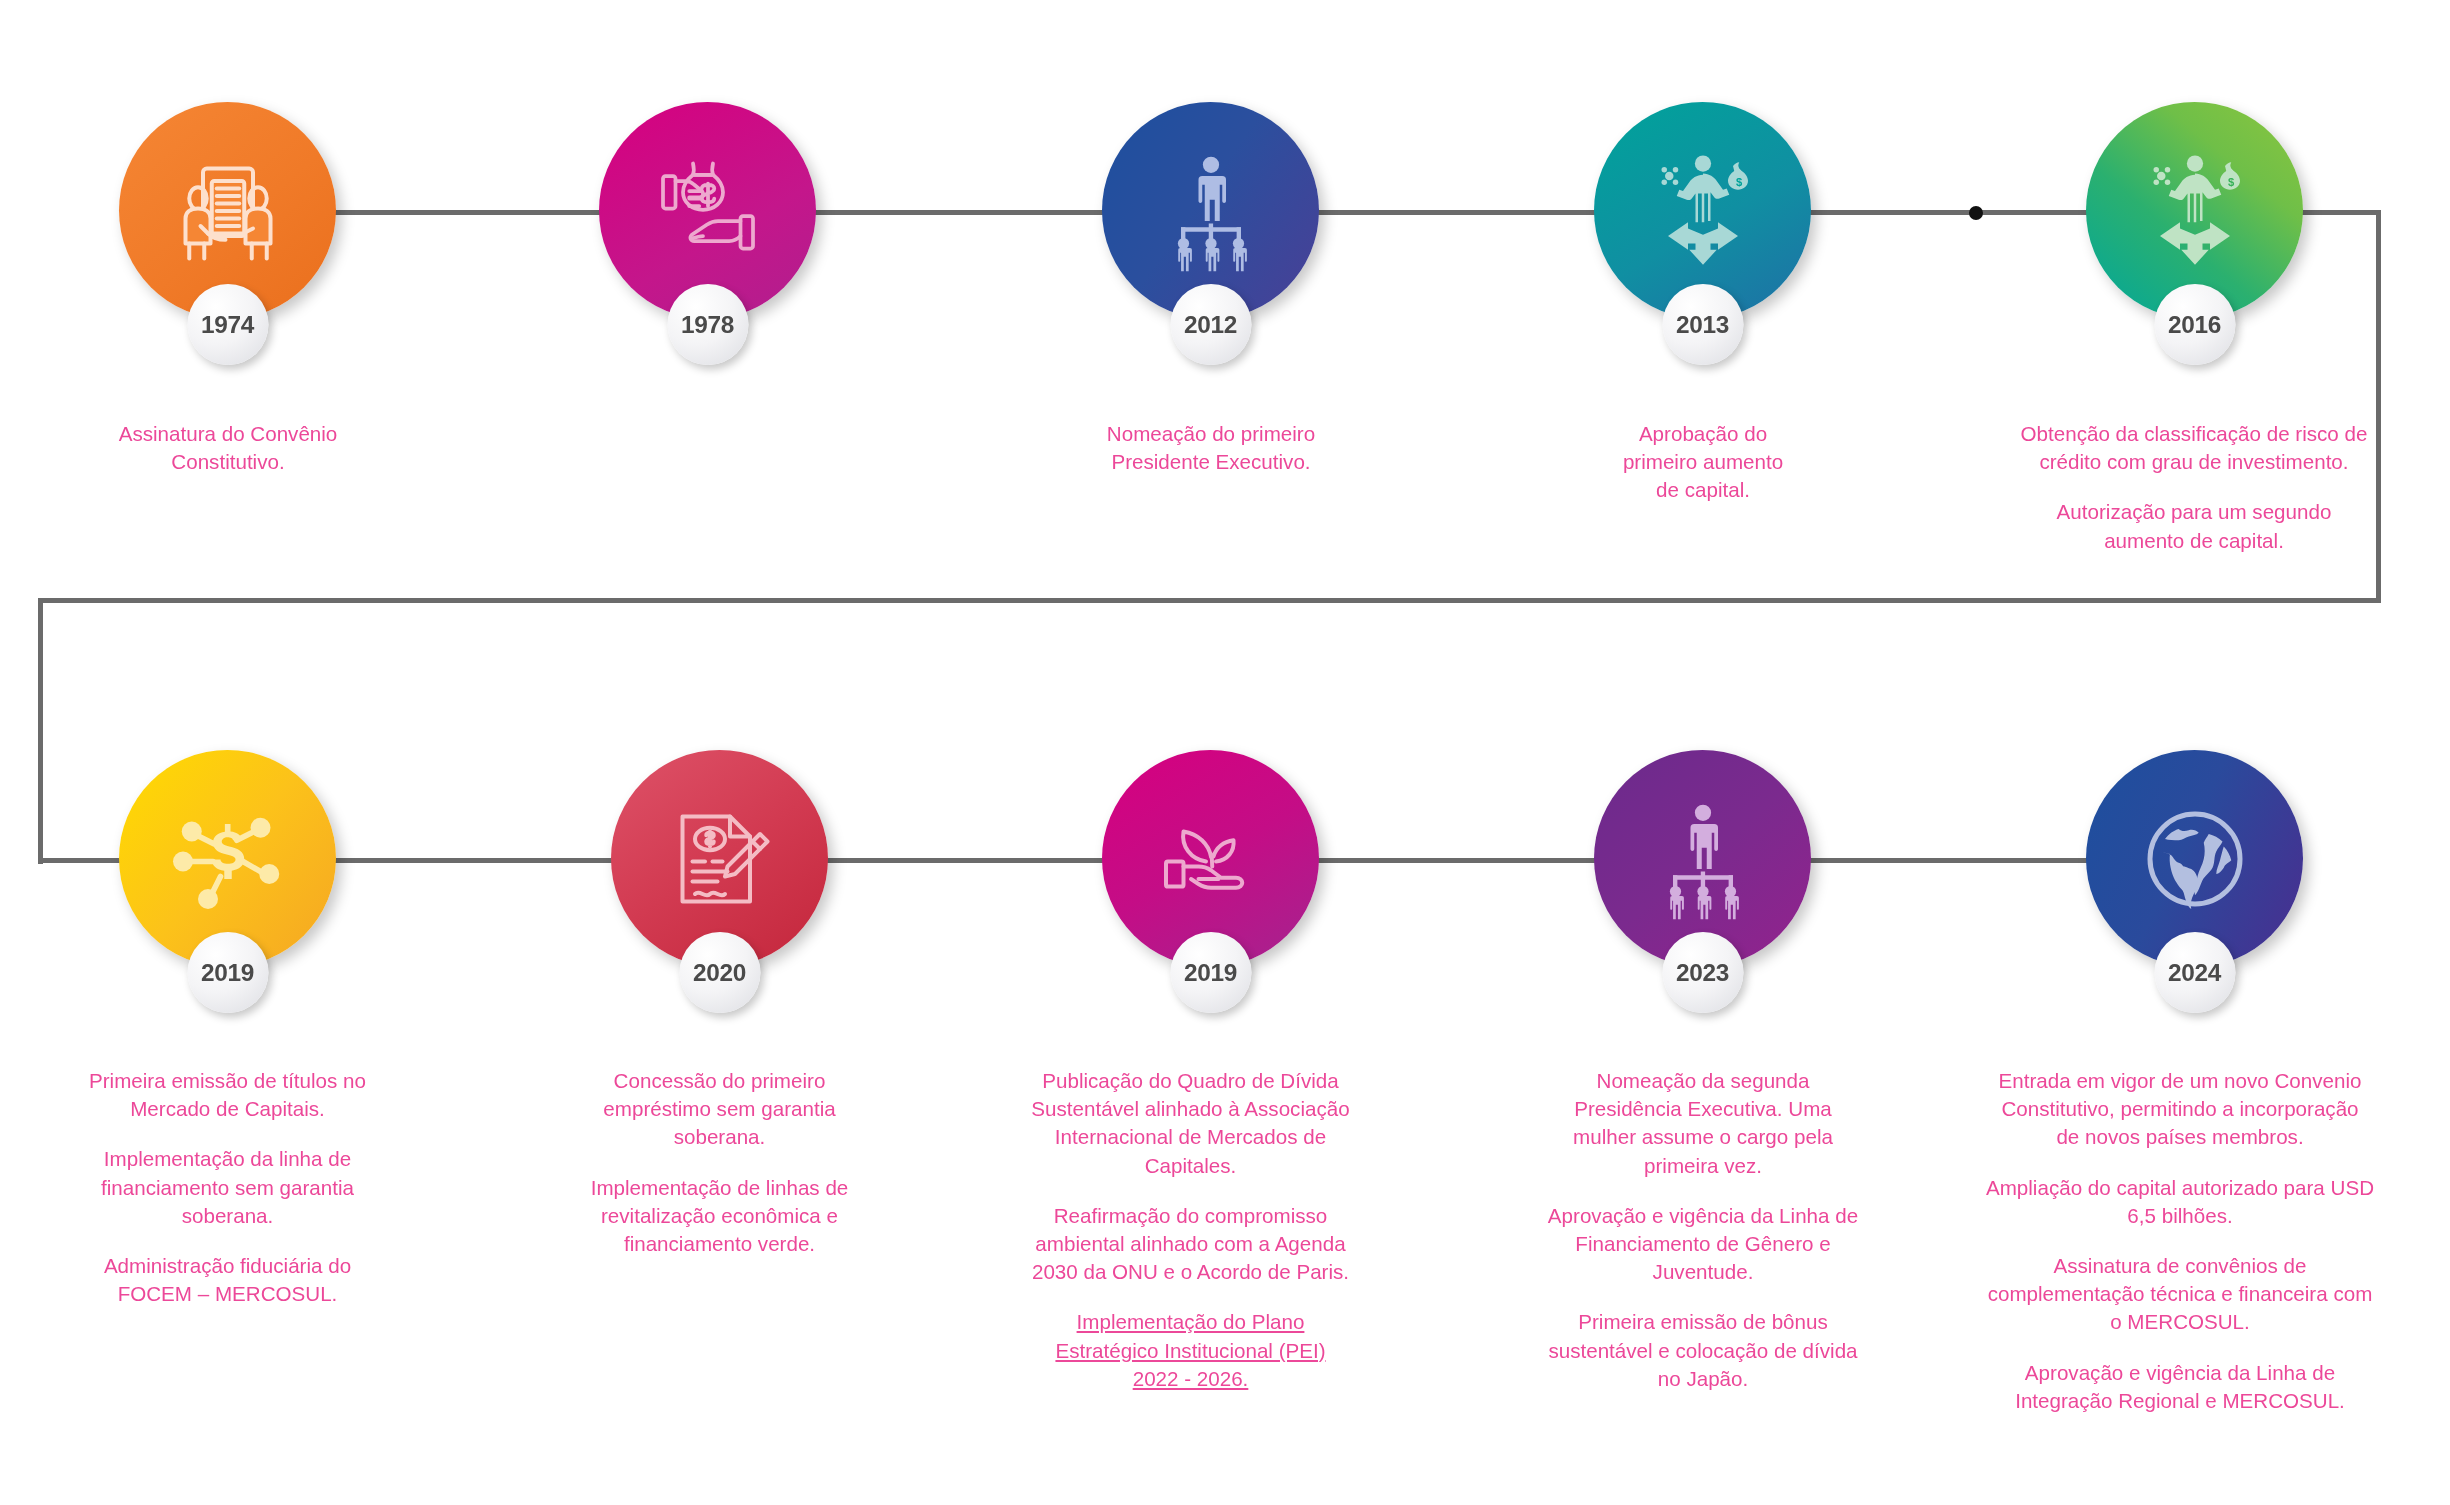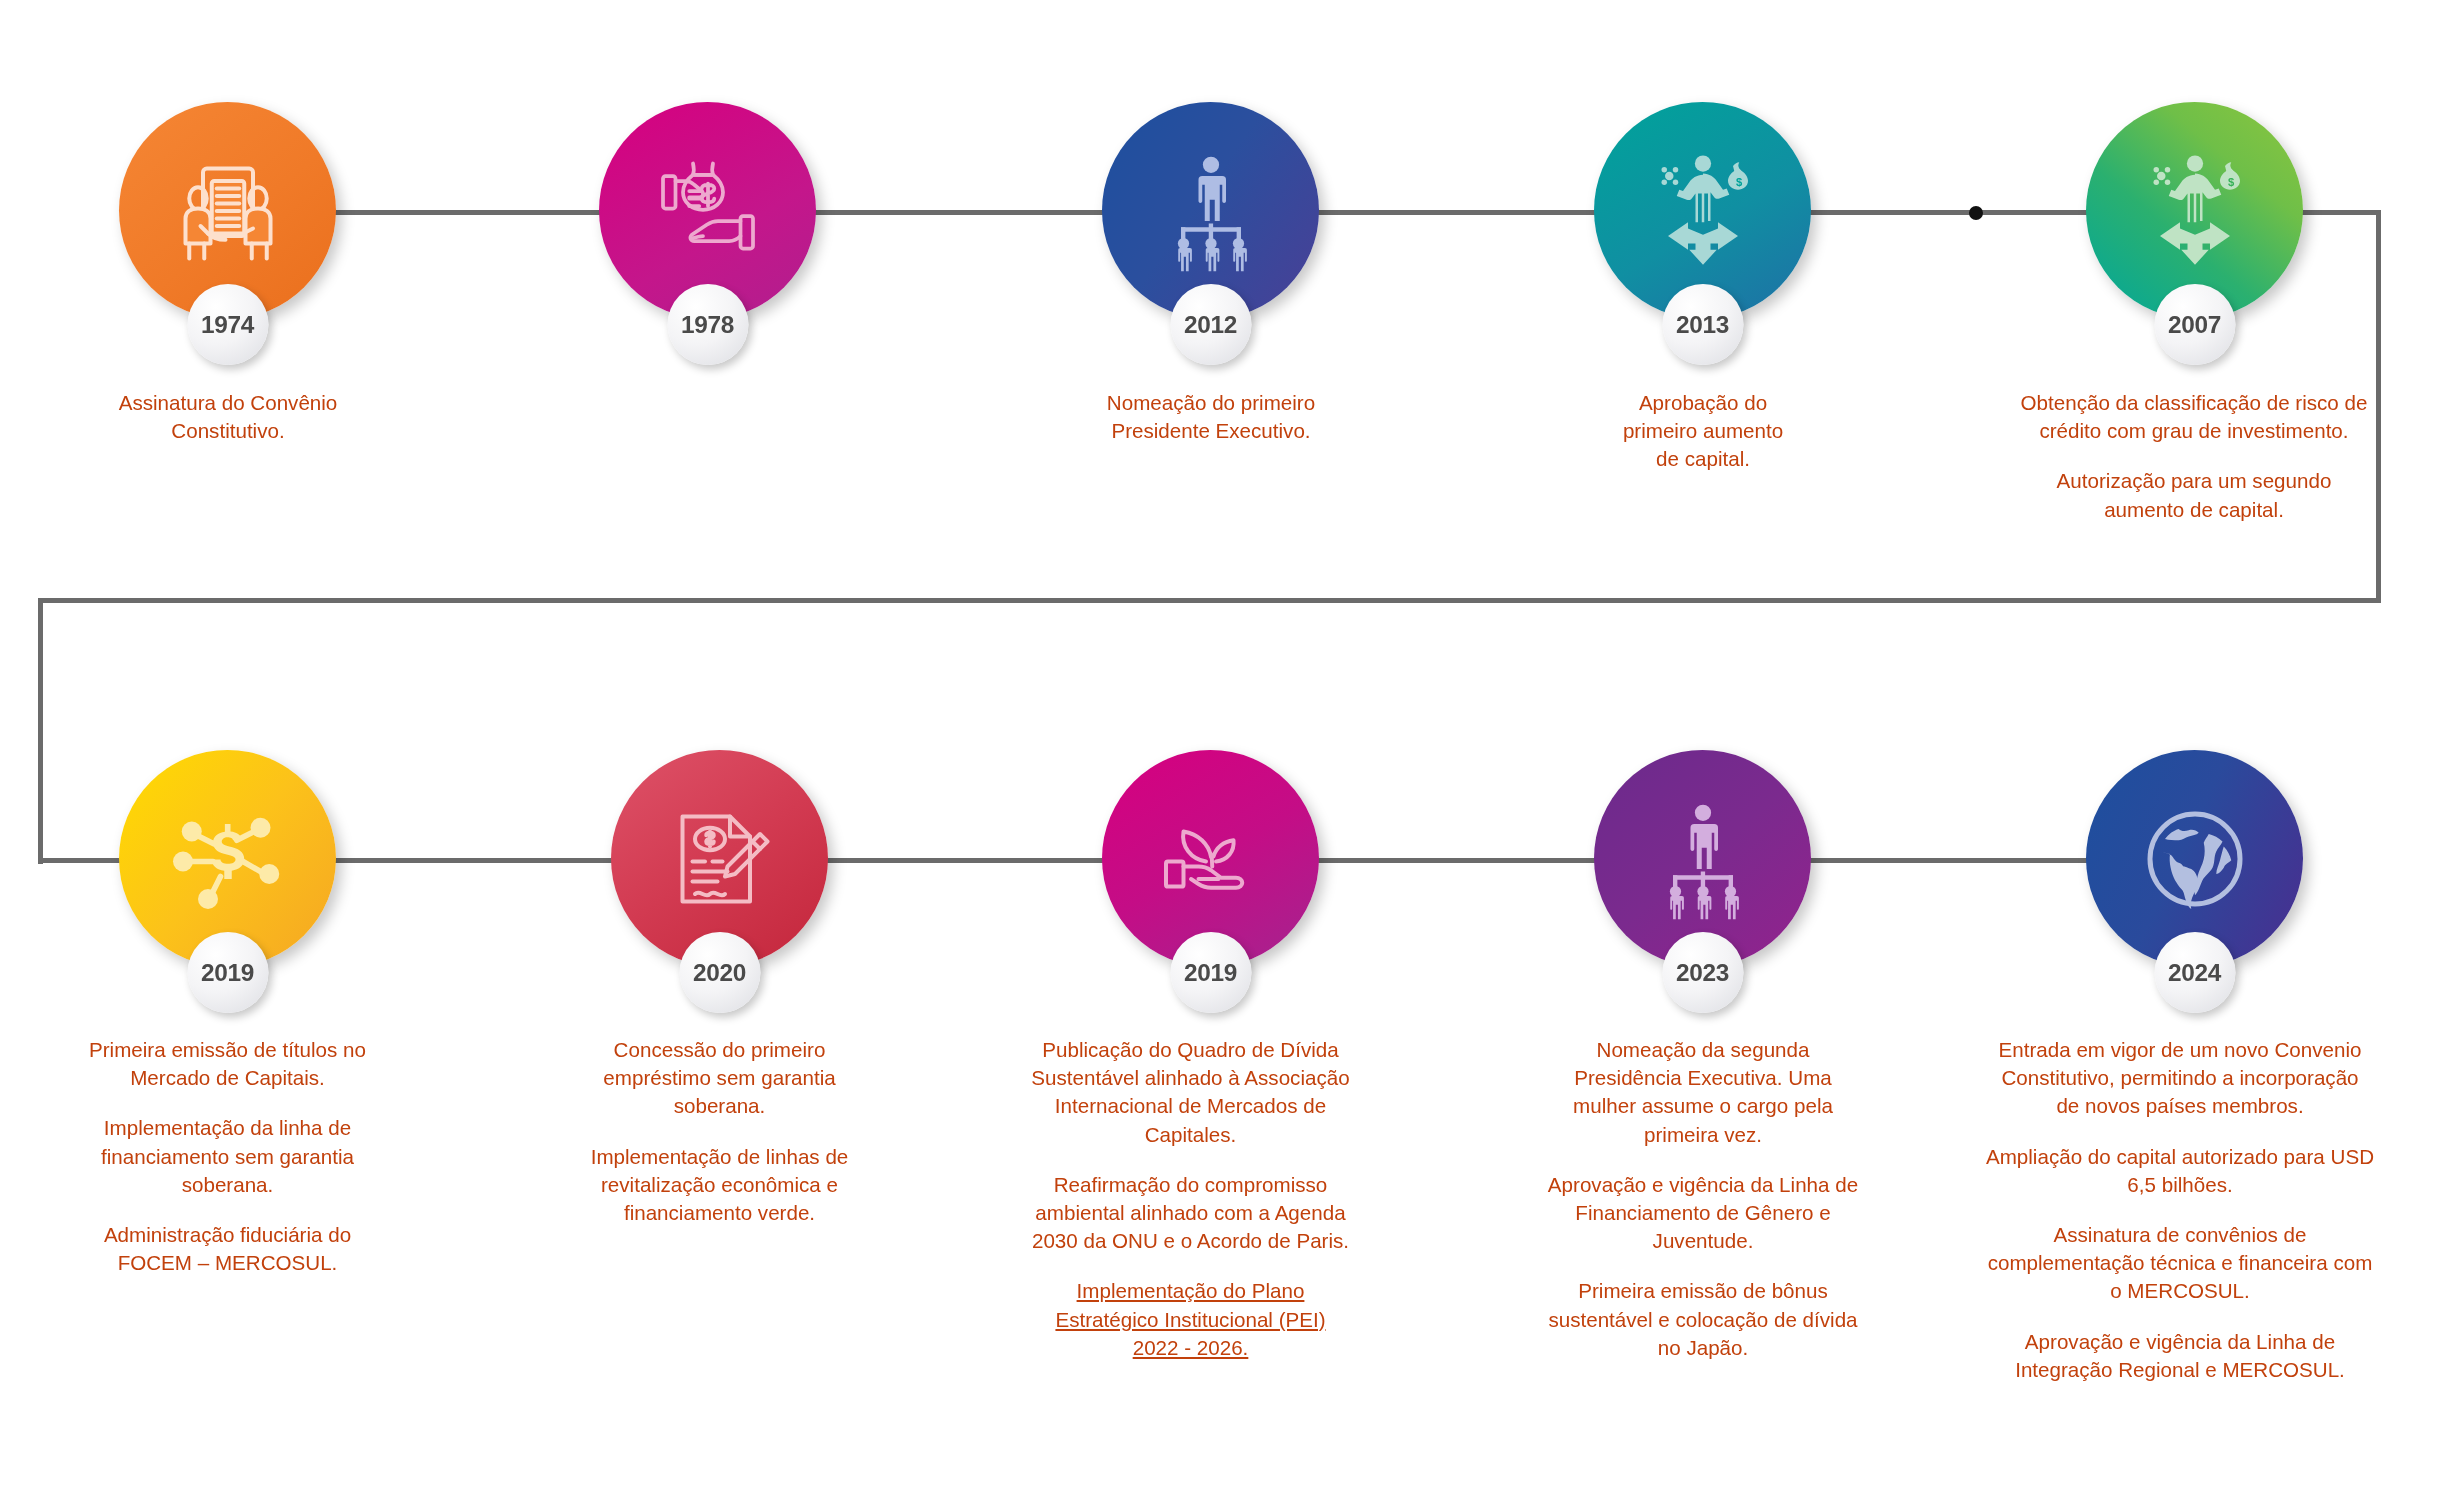--- a/index.html
+++ b/index.html
@@ -80,24 +80,25 @@
     font-weight: bold;
     font-size: 24.4px;
     color: #4a4a4a;
     letter-spacing: -0.3px;
   }
 
   
   .caption {
     position: absolute;
     text-align: center;
-    color: #c2410c;
+    color: #ec4899;
     font-family: "Liberation Sans", sans-serif;
     font-size: 20.6px;
     line-height: 1.37;
+    margin-top: 31px;
   }
   .caption p {
     margin: 0 0 22px 0;
   }
   .caption p:last-child { margin-bottom: 0; }
 </style>
 </head>
 <body>
 
 <div id="canvas">
@@ -232,21 +233,21 @@
           <circle cx="28" cy="27" r="2.2"></circle>
           <path d="M74 14c2-2 3-3 5-3-1 2-1 3 0 5l2 2c3 2 5 5 5 8 0 4-4 7-8 7s-8-3-8-7c0-3 2-6 5-8z"></path>
           <text x="79" y="30" font-size="9" fill="#38b25a" font-family="Liberation Sans, sans-serif" text-anchor="middle" font-weight="bold">$</text>
           <path d="M38 64v-5L22 70l16 11v-5h12v-7z"></path>
           <path d="M62 64v-5l16 11-16 11v-5H50v-7z"></path>
           <path d="M44 72h12v9h5L50 93 39 81h5z"></path>
         </svg>
       </div>
     </div>
     <div class="year-badge">
-      <span>2007</span>
+      <span>2016</span>
     </div>
   </div>
   <div class="caption" style="left:1955px; top:389px; width:478px;">
     <p style="white-space:pre-line;">Obtenção da classificação de risco de
 crédito com grau de investimento.</p>
     <p style="white-space:pre-line;">Autorização para um segundo
 aumento de capital.</p>
   </div>
 
   <div class="node" style="left:119px; top:750px;">

